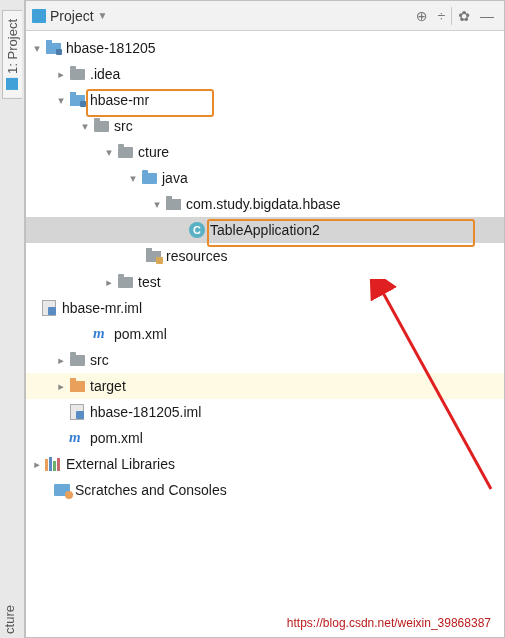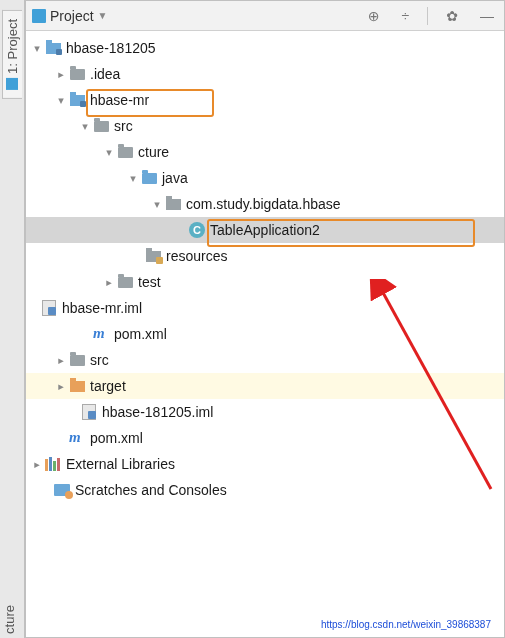--- a/index.html
+++ b/index.html
@@ -8,21 +8,21 @@
   .main-wrapper { display: flex; height: 100%; }
   
   .left-tab { width: 25px; background: #e8e8e8; border-right: 1px solid #c0c0c0; display: flex; flex-direction: column; align-items: center; position: relative; }
   .left-tab .tab-label { writing-mode: vertical-lr; transform: rotate(180deg); color: #555; padding: 8px 2px; font-size: 13px; background: #f4f4f4; border: 1px solid #c0c0c0; border-left: none; margin-top: 10px; display: flex; align-items: center; gap: 4px; }
   .left-tab .tab-icon-square { width: 12px; height: 12px; background: #40a0d8; display: inline-block; }
   .bottom-tab { position: absolute; bottom: 0; left: 0; width: 25px; }
   .bottom-tab span { writing-mode: vertical-lr; transform: rotate(180deg); color: #555; padding: 4px 2px; font-size: 13px; display: block; }
   
   .panel { flex: 1; display: flex; flex-direction: column; border: 1px solid #c0c0c0; }
   
-  .toolbar { height: 30px; background: #f2f2f2; border-bottom: 1px solid #d0d0d0; display: flex; align-items: center; padding: 0 6px; gap: 14px; }
+  .toolbar { height: 30px; background: #f2f2f2; border-bottom: 1px solid #d0d0d0; display: flex; align-items: center; padding: 0 6px; gap: 2px; }
   .toolbar .title-area { display: flex; align-items: center; gap: 4px; flex: 1; }
   .toolbar .proj-icon { width: 14px; height: 14px; background: #40a0d8; border-radius: 1px; display: inline-block; }
   .toolbar .title-text { color: #333; font-size: 14px; }
   .toolbar .dd { color: #888; font-size: 10px; }
   .toolbar .tool-icon { color: #777; cursor: pointer; padding: 2px 4px; }
   .toolbar .sep { width: 1px; height: 18px; background: #c8c8c8; }
   
   .tree { flex: 1; padding: 4px 0; position: relative; overflow: hidden; }
   .row { display: flex; align-items: center; height: 26px; padding-right: 8px; white-space: nowrap; }
   .row.selected { background: #d5d5d5; }
@@ -59,21 +59,21 @@
   .lbl { color: #1a1a1a; }
   .lbl.bold { font-weight: 400; }
   .lbl.gray { color: #999; margin-left: 6px; }
   
   .highlight-box { position: absolute; border: 2px solid #e88a2a; border-radius: 3px; pointer-events: none; }
   .hb1 { left: 60px; top: 58px; width: 128px; height: 28px; }
   .hb2 { left: 181px; top: 188px; width: 268px; height: 28px; }
   
   .arrow-red { position: absolute; left: 300px; top: 248px; width: 180px; height: 220px; pointer-events: none; }
   
-  .watermark { position: absolute; bottom: 8px; right: 14px; color: #1d4ed8; font-size: 10px; pointer-events: none; }
+  .watermark { position: absolute; bottom: 8px; right: 14px; color: #b91c1c; font-size: 12px; pointer-events: none; }
 </style>
 </head>
 <body>
 
 <div class="main-wrapper">
   <div class="left-tab">
     <div class="tab-label">
       <span class="tab-icon-square"></span>
       <span>1: Project</span>
     </div>
@@ -203,21 +203,21 @@
       </div>
 
       <div class="row target-bg" style="padding-left:28px">
         <span class="arrow">▸</span>
         <span class="icon">
             <span class="folder-orange"></span>
           </span>
         <span class="lbl">target</span>
       </div>
 
-      <div class="row" style="padding-left:40px">
+      <div class="row" style="padding-left:28px">
         <span class="arrow empty">▸</span>
         <span class="icon">
             <span class="iml-icon"></span>
           </span>
         <span class="lbl">hbase-181205.iml</span>
       </div>
 
       <div class="row" style="padding-left:28px">
         <span class="arrow empty">▸</span>
         <span class="icon">

